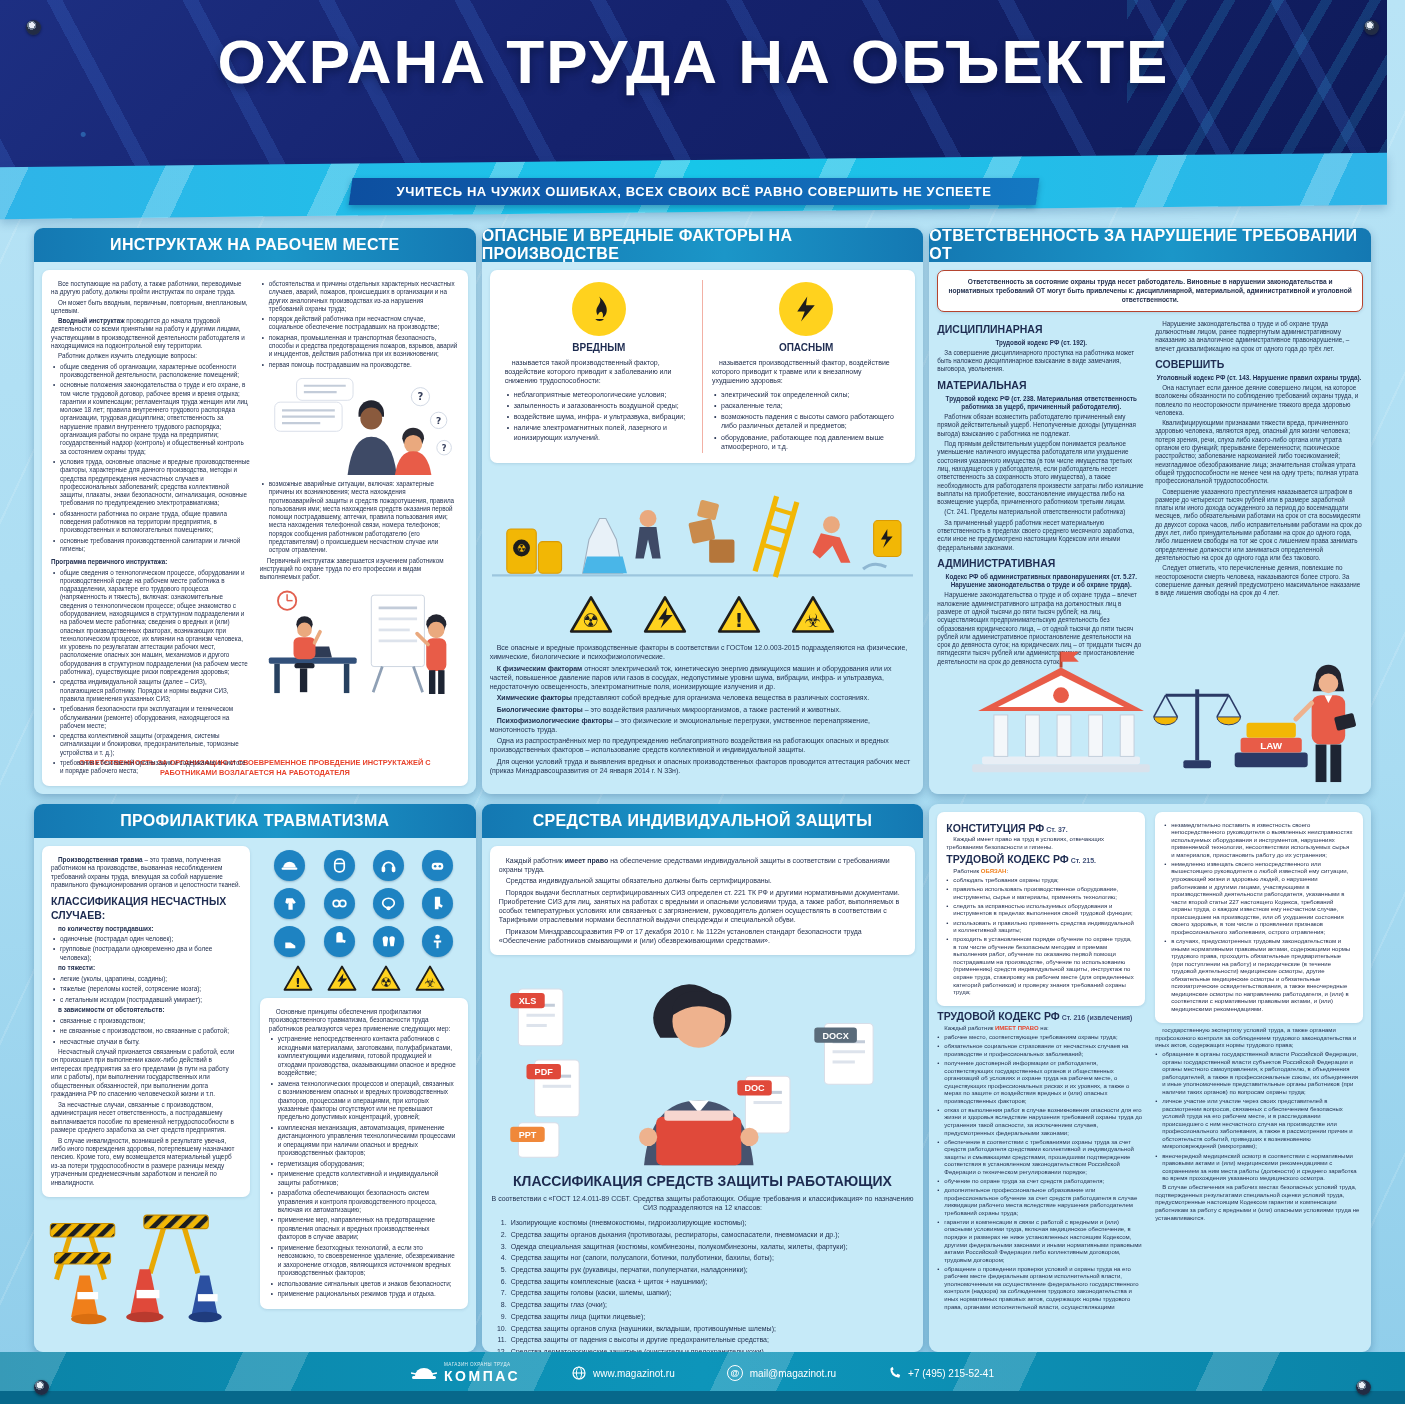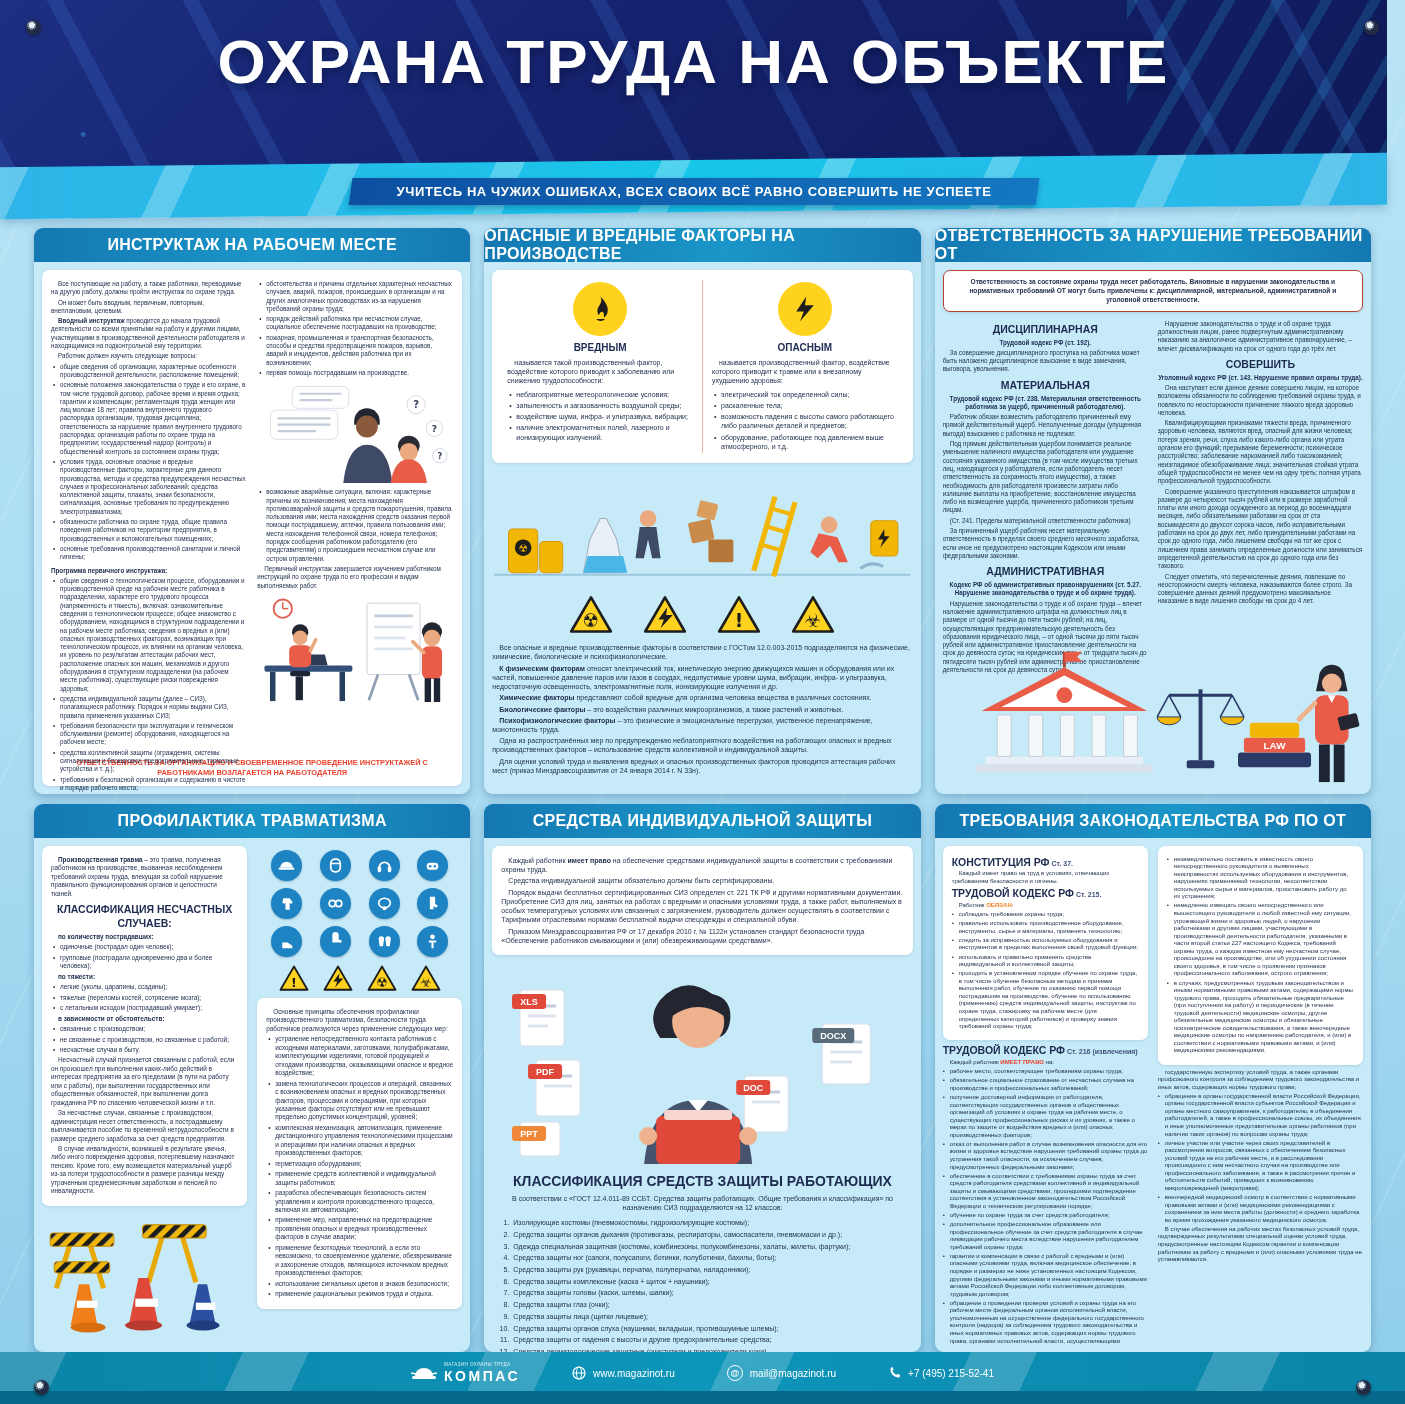--- a/index.html
+++ b/index.html
@@ -31,37 +31,37 @@
       font-size:13px;letter-spacing:.6px;padding:6px 46px;white-space:nowrap;
       box-shadow:0 3px 6px rgba(10,40,90,.35);}
   .subband>span{display:inline-block;transform:skewX(8deg);}
   
   .grommet{position:absolute;width:15px;height:15px;border-radius:50%;z-index:9;
       background:radial-gradient(circle at 38% 35%, #e9eff6 0 3px, #6a7a8c 3px 4.6px, #222c44 4.6px 8px);
       box-shadow:0 1px 3px rgba(0,0,0,.45);}
   .g-tl{top:20px;left:26px}.g-tr{top:20px;right:26px}.g-bl{bottom:9px;left:34px}.g-br{bottom:9px;right:34px}
   
   .grid{position:absolute;top:228px;left:34px;right:34px;z-index:3;
-      display:grid;grid-template-columns:1fr 1fr 1fr;grid-template-rows:566px 548px;gap:10px 14px;}
+      display:grid;grid-template-columns:1fr 1fr 1fr;grid-template-rows:566px 548px;gap:10px 6px;}
   .panel{display:flex;flex-direction:column;border-radius:9px;overflow:hidden;
       box-shadow:0 3px 8px rgba(15,60,105,.3);}
   .p-head{flex:none;height:34px;display:flex;align-items:center;justify-content:center;
       background:linear-gradient(90deg,#1478b2 0%,#1b96c8 55%,#1478b2 100%);
       color:#fff;font-weight:bold;font-size:16px;letter-spacing:.3px;}
   .p-body{flex:1;background:#c6eaf8;padding:8px;overflow:hidden;position:relative;
       display:flex;flex-direction:column;}
   .card{background:#fff;border-radius:7px;padding:8px 9px;box-shadow:0 1px 3px rgba(40,80,120,.15);}
   .cols{display:flex;gap:10px;min-height:0;}
   .col{flex:1;min-width:0;}
   
   .tb{margin:2px 0;line-height:1.32;}
   .tb-p{text-indent:7px;}
   .tb-li{padding-left:7px;position:relative;margin-left:2px;}
   .tb-li::before{content:"•";position:absolute;left:0;top:0;}
-  .tb-h1c{text-align:center;font-weight:bold;font-size:10.5px;margin:5px 0 2px;color:#1d2b50;}
+  .tb-h1c{font-weight:bold;font-size:10.5px;margin:5px 0 2px;color:#1d2b50;}
   .tb-h2c{text-align:center;font-weight:bold;margin:0 0 2px;color:#1d2b50;}
   .tb-bold{font-weight:bold;margin:5px 0 1px;}
   .tb-sub{font-weight:bold;padding-left:7px;}
   .tb-num{display:flex;gap:4px;margin:2.5px 0;}
   .numlbl{flex:none;min-width:11px;text-align:right;}
   .lead{font-weight:bold;}
   .hl{font-weight:bold;}
   .hl.red{color:#e8432c}.hl.org{color:#f07f1a}
   .tb-law{margin:6px 0 2px;}
   .law-main{font-weight:bold;font-size:10.5px;color:#1d2b50;}
@@ -632,21 +632,20 @@
           </div>
           <div class="tb tb-num">
             <span class="numlbl">12.</span>
             <span>Средства дерматологические защитные (очистители и предохранители кожи).</span>
           </div>
         </div>
     </div>
   </section>
 
   <section class="panel">
-    <div class="p-head">ТРЕБОВАНИЯ ЗАКОНОДАТЕЛЬСТВА РФ ПО ОТ</div>
     <div class="p-body fs6">
       <div class="cols" style="flex:1;min-height:0;">
         <div class="col">
           <div class="card">
               <div class="tb tb-law"><span class="law-main">КОНСТИТУЦИЯ РФ</span><span class="law-ref"> Ст. 37.</span></div>
               <div class="tb tb-p">Каждый имеет право на труд в условиях, отвечающих требованиям безопасности и гигиены.</div>
               <div class="tb tb-law"><span class="law-main">ТРУДОВОЙ КОДЕКС РФ</span><span class="law-ref"> Ст. 215.</span></div>
               <div class="tb tb-p">Работник <span class="hl org">ОБЯЗАН</span>:</div>
               <div class="tb tb-li">соблюдать требования охраны труда;</div>
               <div class="tb tb-li">правильно использовать производственное оборудование, инструменты, сырье и материалы, применять технологию;</div>

